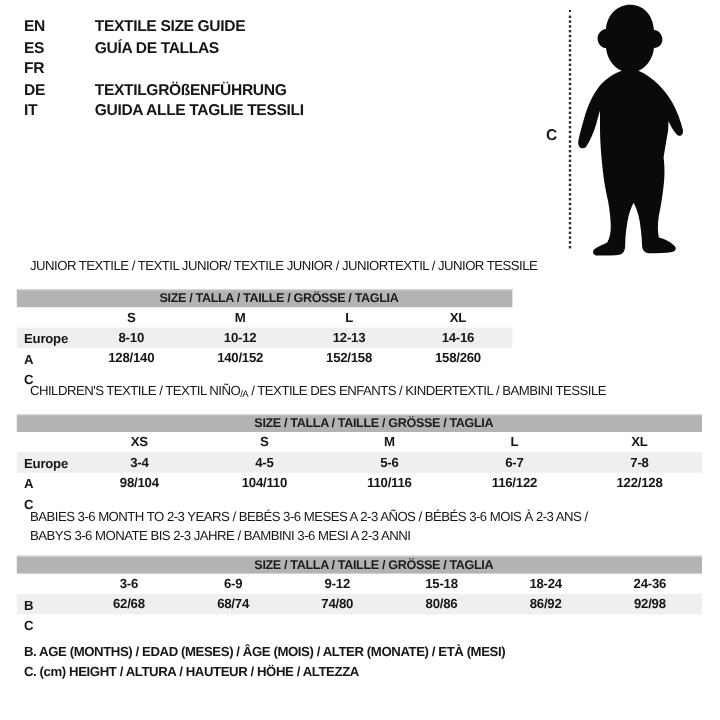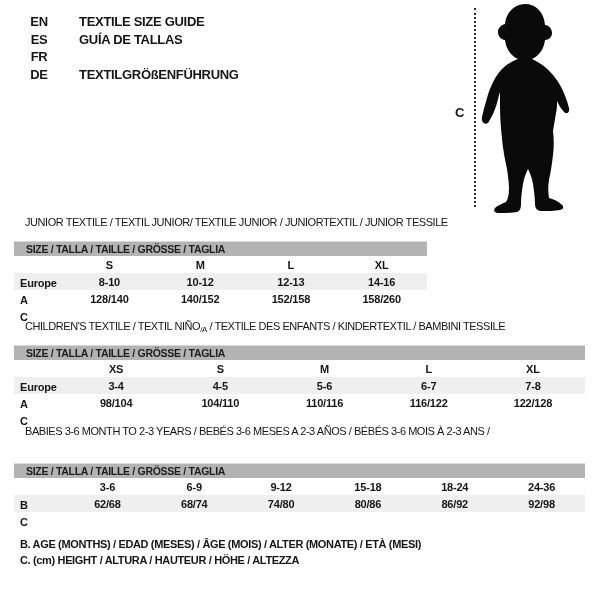--- a/index.html
+++ b/index.html
@@ -4,21 +4,21 @@
 <style>
   html,body { margin:0; padding:0; }
   body {
     width:600px; height:600px; background:#ffffff;
     font-family:"Liberation Sans", sans-serif; color:#161616;
     -webkit-font-smoothing:antialiased;
   }
   .page { position:relative; width:600px; height:600px; overflow:hidden; background:#fff; }
 
   
-  .langs { position:absolute; left:20px; top:13px;text-align:center; }
+  .langs { position:absolute; left:20px; top:13px; }
   .lang-row { display:flex; height:17.5px; align-items:center;
               font-size:13px; font-weight:700; letter-spacing:-0.3px; }
   .lang-code { width:38px; }
   .lang-label { white-space:nowrap;margin-left:21px; }
 
   
   .measure-line { position:absolute; left:474px; top:8px; height:199px; width:0;
                   border-left:2px dotted #2b2b2b; }
   .measure-label { position:absolute; left:455px; top:105px;
                    font-size:13px; font-weight:700; }
@@ -27,21 +27,21 @@
   
   .section-title { position:absolute; left:25px; font-size:11px; font-weight:400;
                    letter-spacing:-0.45px; white-space:nowrap; }
   .title-sub { font-size:8px; vertical-align:-2px; }
   .babies-title { line-height:16px; }
 
   
   .size-table { position:absolute; left:14px; }
   .size-band { height:14px; background:#b3b3b3; border-top:1px solid #d9d9d9;
                font-size:10.5px; font-weight:700; letter-spacing:-0.3px;
-               padding-left:12px; line-height:14px; color:#1c1c1c; }
+               padding-left:24px; line-height:14px; color:#1c1c1c;text-align:center; }
   .t-row { display:flex; height:17px; align-items:center;
            font-size:11px; font-weight:700; letter-spacing:-0.2px; }
   .t-row.alt { background:#eeefee; }
   .t-label { width:50px; padding-left:6px; box-sizing:border-box;margin-top:36px; }
   .t-cell { flex:1; text-align:center; }
 
   .w-junior { width:413px; }
   .w-full { width:571px; }
 
   
@@ -62,20 +62,24 @@
     <div class="lang-row">
       <span class="lang-code">ES</span>
       <span class="lang-label">GUÍA DE TALLAS</span>
     </div>
     <div class="lang-row">
       <span class="lang-code">FR</span>
     </div>
     <div class="lang-row">
       <span class="lang-code">DE</span>
       <span class="lang-label">TEXTILGRÖßENFÜHRUNG</span>
+    </div>
+    <div class="lang-row">
+      <span class="lang-code">IT</span>
+      <span class="lang-label">GUIDA ALLE TAGLIE TESSILI</span>
     </div>
   </div>
 
   <div class="measure-line"></div>
   <div class="measure-label">C</div>
   <svg class="baby-svg" width="95" height="212" viewBox="0 0 95 212">
     <path fill="#0a0a0a" d="M44,2 C34,2 25,10 24,22 C20,23 17,26 17,30 C17,34 20,38 24,38
       C25,47 30,54 37,57 C31,59 25,63 20,68 C14,75 9,85 6,96 C4,103 2,110 1,115
       C0,120 3,123 7,121 C11,115 14,108 16,101 C17,97 18,93 19,90 C19,95 19,100 19,105
       C19,116 20,127 21,137 C22,148 24,158 26,167 C27,174 28,181 28,187 C28,192 27,197 25,200
@@ -140,20 +144,21 @@
       <span class="t-cell">98/104</span>
       <span class="t-cell">104/110</span>
       <span class="t-cell">110/116</span>
       <span class="t-cell">116/122</span>
       <span class="t-cell">122/128</span>
     </div>
   </div>
 
   <div class="section-title babies-title" style="top:423px">
     <div>BABIES 3-6 MONTH TO 2-3 YEARS / BEBÉS 3-6 MESES A 2-3 AÑOS / BÉBÉS 3-6 MOIS À 2-3 ANS /</div>
+    <div>BABYS 3-6 MONATE BIS 2-3 JAHRE / BAMBINI 3-6 MESI A 2-3 ANNI</div>
   </div>
   <div class="size-table w-full" style="top:463px">
     <div class="size-band">SIZE / TALLA / TAILLE / GRÖSSE / TAGLIA</div>
     <div class="t-row">
       <span class="t-label">B</span>
       <span class="t-cell">3-6</span>
       <span class="t-cell">6-9</span>
       <span class="t-cell">9-12</span>
       <span class="t-cell">15-18</span>
       <span class="t-cell">18-24</span>

